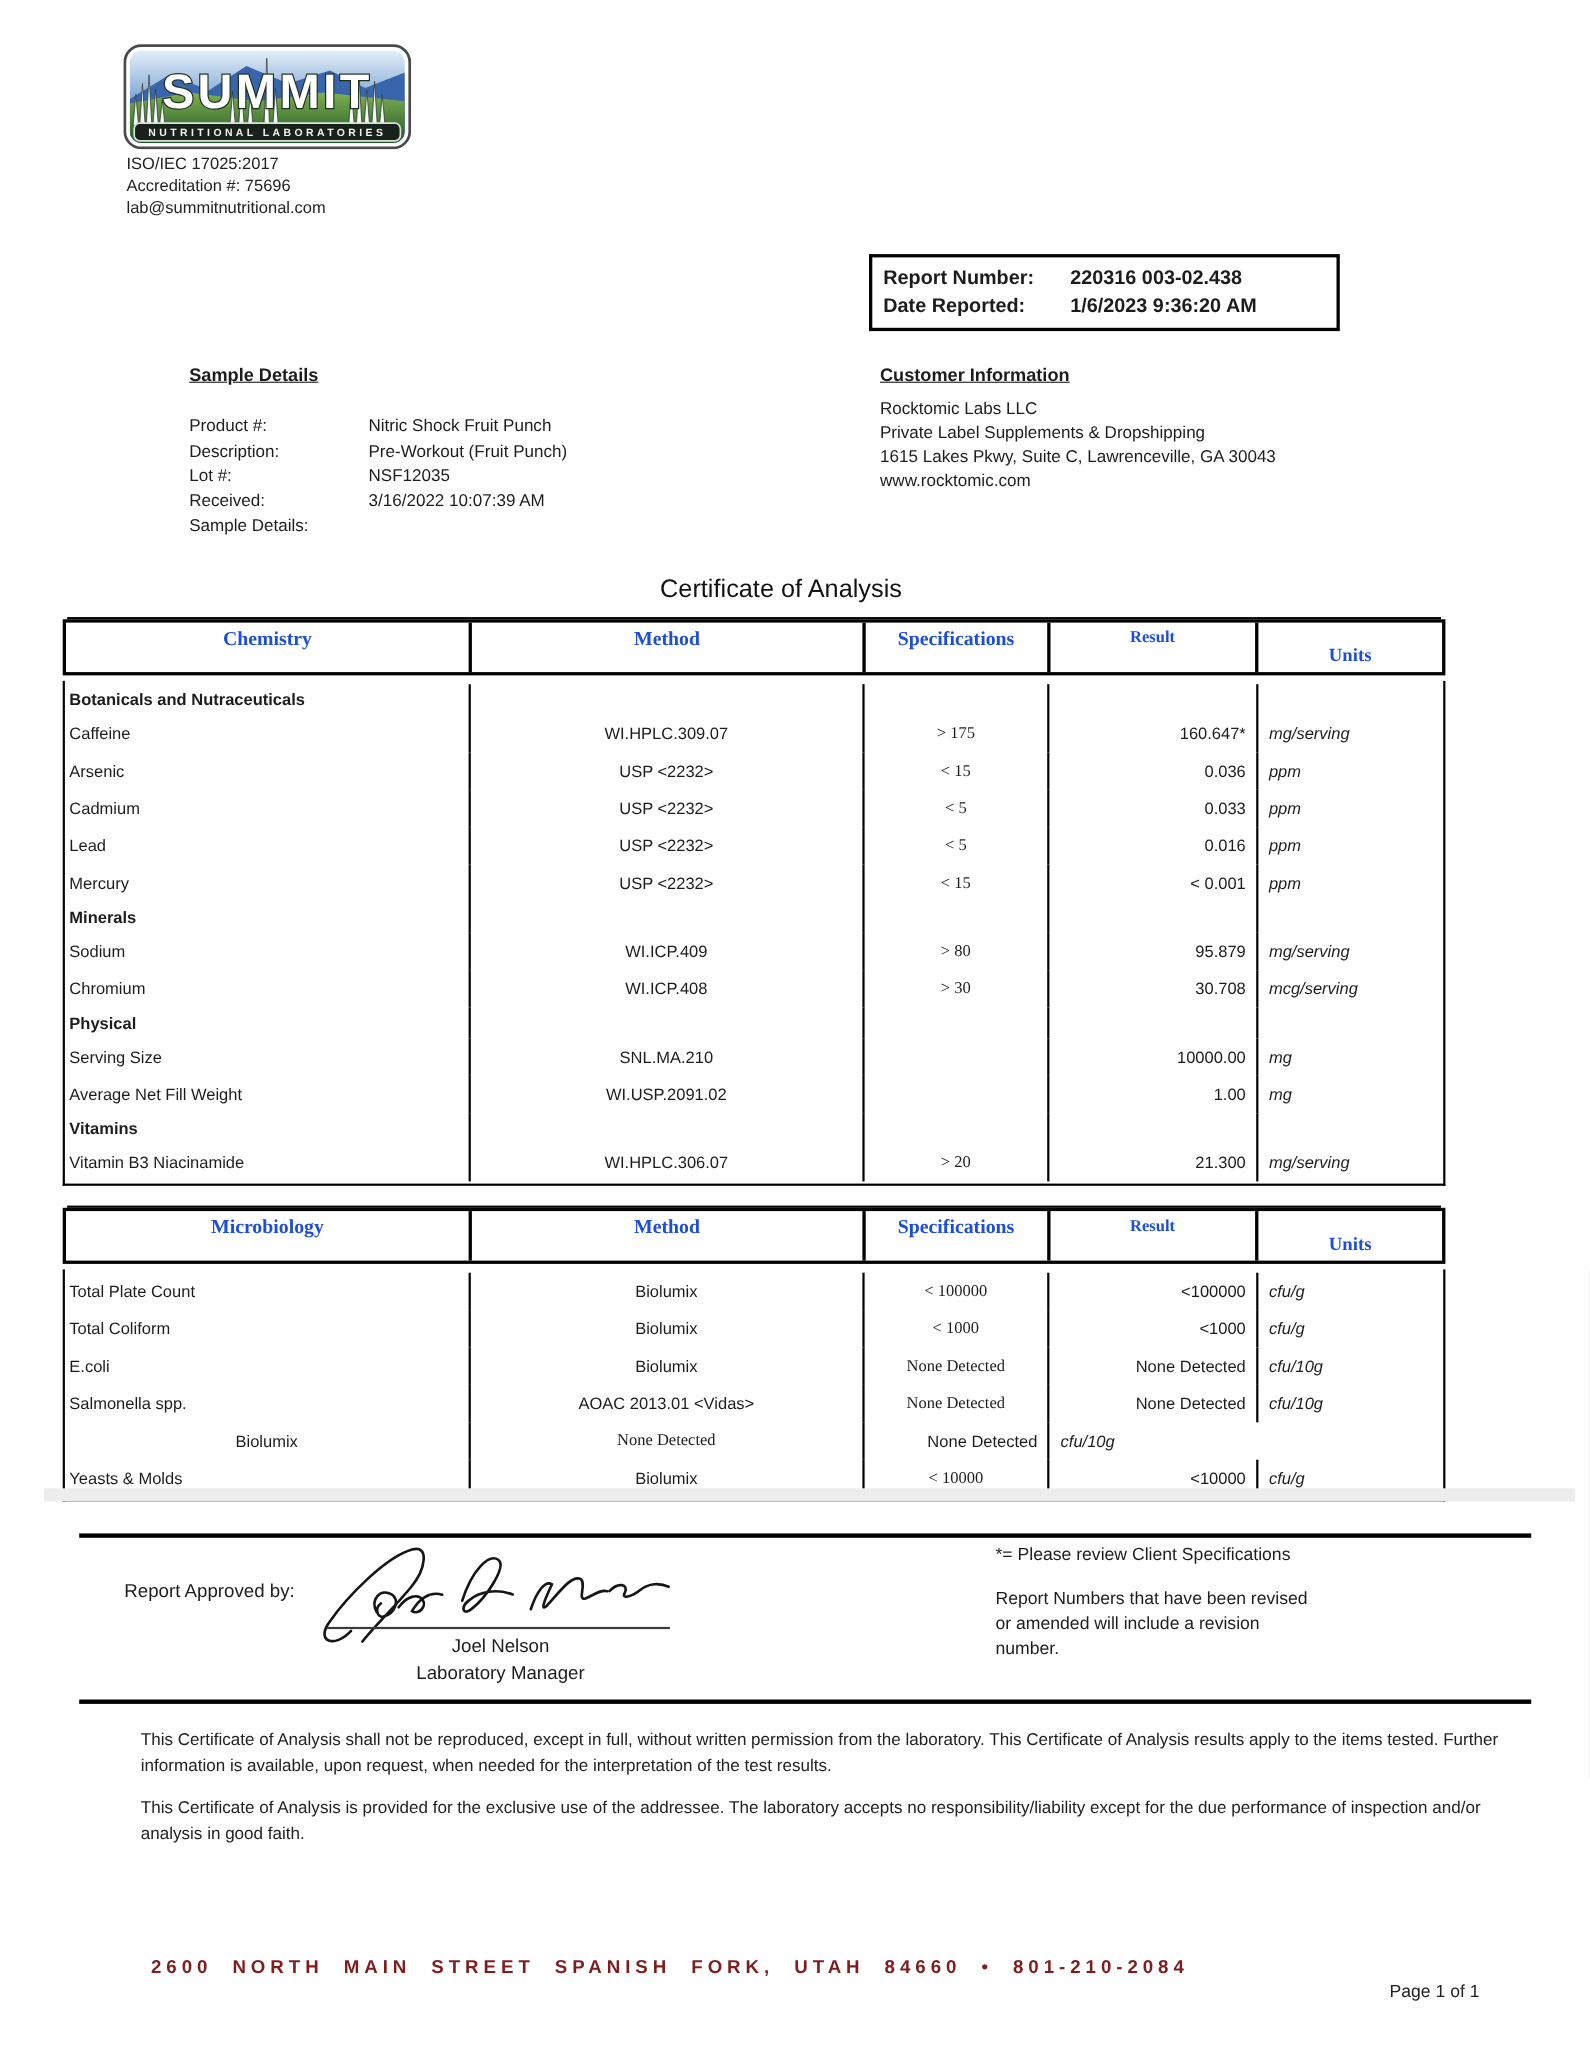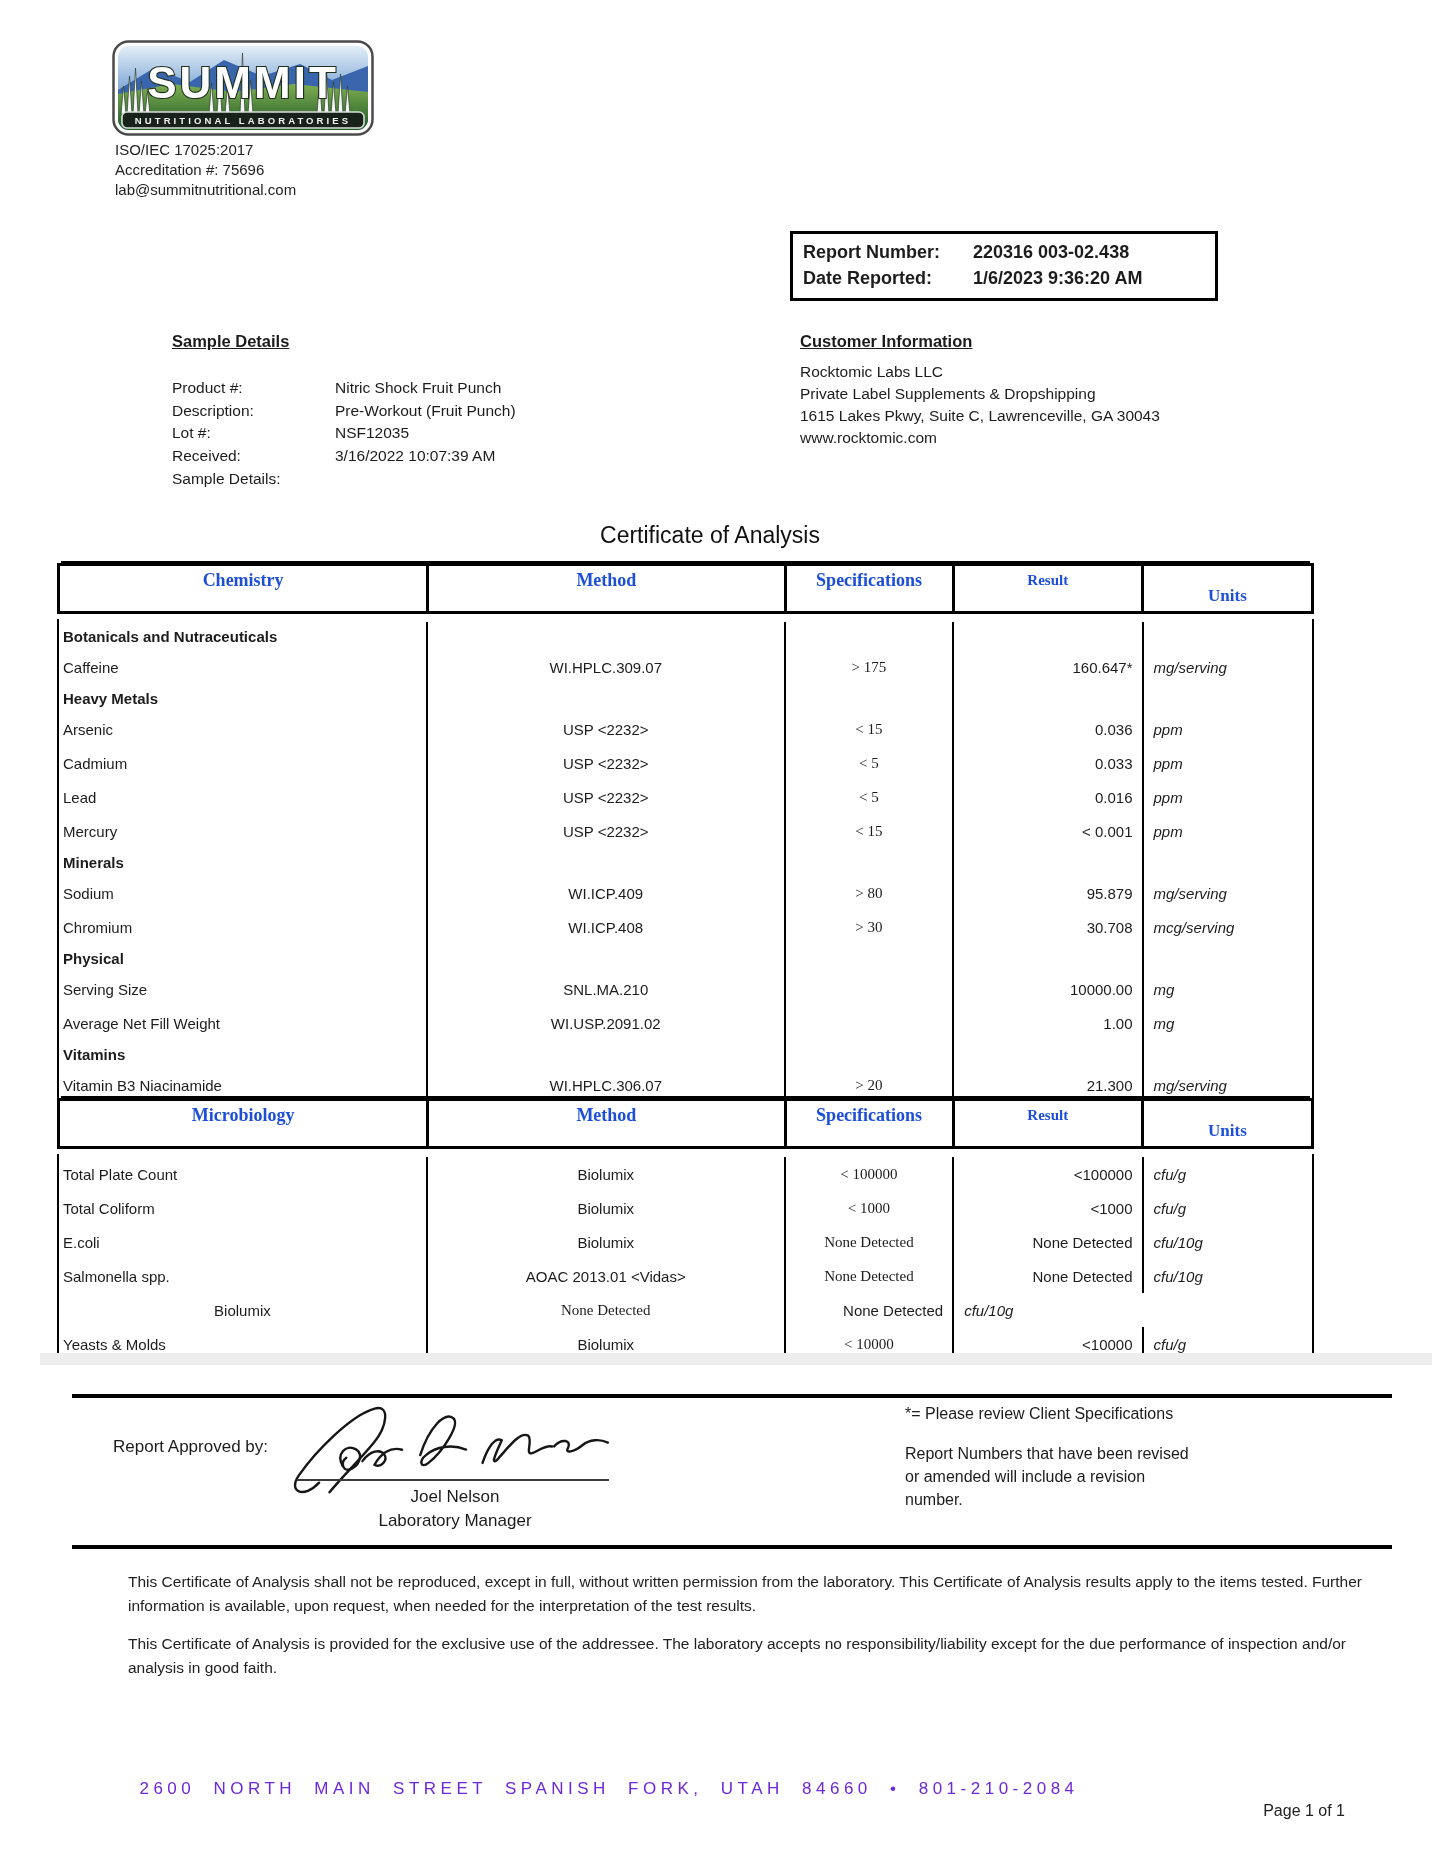--- a/index.html
+++ b/index.html
@@ -81,21 +81,21 @@
   .note-ast{left:905px;top:1405px;font-size:16px;}
   .note-rev{left:905px;top:1442px;width:290px;font-size:16px;line-height:23px;}
 
   
   .disclaimer{left:114px;top:1556px;width:1285px;font-size:15.5px;line-height:24px;color:#222;}
   .disclaimer p{margin:14px;}
 
   
   .footer-address{
     left:0;top:1779px;width:1218px;text-align:center;
-    color:#6d28d9;font-weight:normal;font-size:17px;
+    color:#7f1d1d;font-weight:bold;font-size:17px;
     letter-spacing:4.5px;word-spacing:9px;text-transform:uppercase;
   }
   .page-num{right:100px;top:1802px;font-size:16px;color:#222;}
 </style>
 </head>
 <body>
 
 <div class="page">
 
   <div class="abs logo-wrap">
@@ -212,27 +212,20 @@
           <div class="cell c-result"></div>
           <div class="cell c-units"></div>
         </div>
         <div class="trow dat">
           <div class="cell c-name">Caffeine</div>
           <div class="cell c-method">WI.HPLC.309.07</div>
           <div class="cell c-spec">&gt; 175</div>
           <div class="cell c-result">160.647*</div>
           <div class="cell c-units">mg/serving</div>
         </div>
-        <div class="trow cat">
-          <div class="cell c-name cat-name">Heavy Metals</div>
-          <div class="cell c-method"></div>
-          <div class="cell c-spec"></div>
-          <div class="cell c-result"></div>
-          <div class="cell c-units"></div>
-        </div>
         <div class="trow dat">
           <div class="cell c-name">Arsenic</div>
           <div class="cell c-method">USP &lt;2232&gt;</div>
           <div class="cell c-spec">&lt; 15</div>
           <div class="cell c-result">0.036</div>
           <div class="cell c-units">ppm</div>
         </div>
         <div class="trow dat">
           <div class="cell c-name">Cadmium</div>
           <div class="cell c-method">USP &lt;2232&gt;</div>

